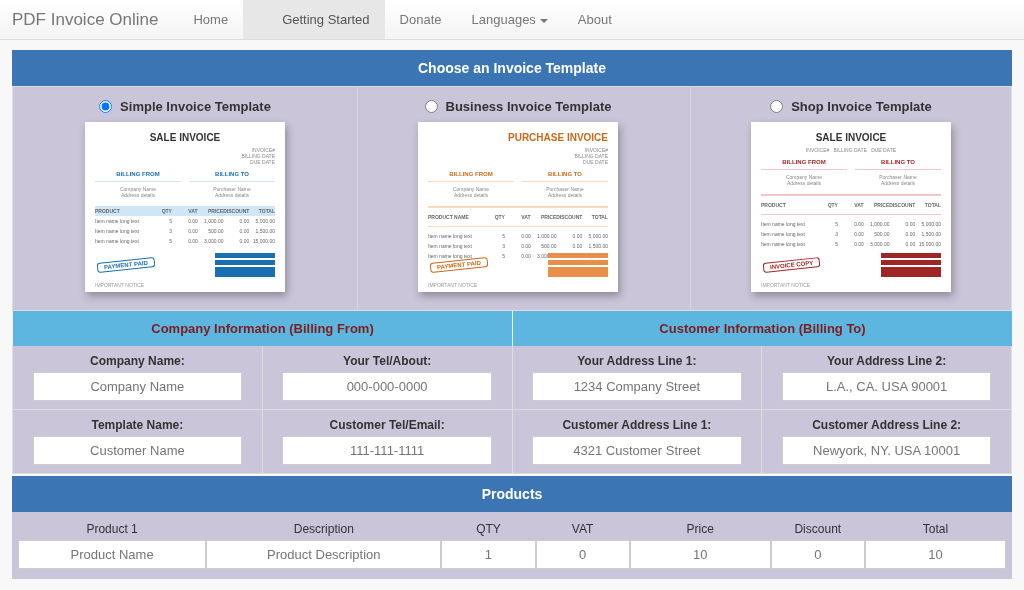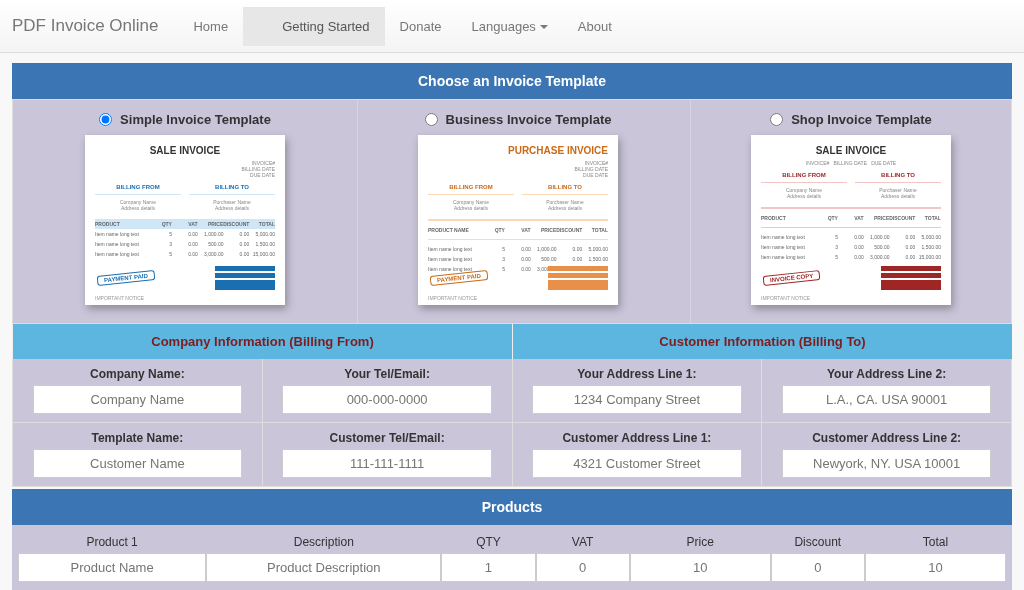--- a/index.html
+++ b/index.html
@@ -1,17 +1,17 @@
 <!DOCTYPE html>
 <html><head>
 <meta charset="utf-8">
 <style>
 * { box-sizing: border-box; margin: 0; padding: 0; }
 body { font-family: "Helvetica Neue", Arial, sans-serif; font-size: 13px; background: #f8f8f8; color: #333; width: 1024px; }
-.navbar { background: linear-gradient(#fff,#f4f4f4); border-bottom: 1px solid #ddd; height: 53px; display: flex; align-items: center; padding: 0 12px; }
+.navbar { background: linear-gradient(#fff,#f4f4f4); border-bottom: 1px solid #ddd; height: 40px; display: flex; align-items: center; padding: 0 12px; }
 .brand { color: #777; font-size: 17px; margin-right: 20px; }
 .nav-item { color: #777; padding: 12px 15px; font-size: 13px; cursor: pointer; }
 .nav-item.active { background: #e7e7e7; color: #555; padding-left: 39px; }
 .caret { display: inline-block; width: 0; height: 0; margin-left: 4px; vertical-align: middle; border-top: 4px solid; border-right: 4px solid transparent; border-left: 4px solid transparent; }
 .main { padding: 10px 12px; }
 .panel-head { background: #3b75b4; color: #fff; text-align: center; font-weight: bold; padding: 10px; font-size: 14px; }
 .templates { display: flex; background: #cbc5d9; border: 1px solid #ddd; }
 .tpl { flex: 1; text-align: center; padding: 12px 8px 18px; margin-left: 12px; }
 .tpl + .tpl { border-left: 1px solid #d8d3e2; }
 .tpl-label { font-weight: bold; font-size: 13px; display: inline-flex; align-items: center; gap: 4px; margin-bottom: 8px; }
@@ -254,21 +254,21 @@
     <div class="subhead">Company Information (Billing From)</div>
     <div class="subhead">Customer Information (Billing To)</div>
   </div>
 
   <div class="form-grid">
     <div class="form-cell">
       <label>Company Name:</label>
       <input placeholder="Company Name" style="">
     </div>
     <div class="form-cell">
-      <label>Your Tel/Email:</label>
+      <label>Your Tel/About:</label>
       <input placeholder="000-000-0000" style="">
     </div>
     <div class="form-cell">
       <label>Your Address Line 1:</label>
       <input placeholder="1234 Company Street" style="">
     </div>
     <div class="form-cell">
       <label>Your Address Line 2:</label>
       <input placeholder="L.A., CA. USA 90001" style="">
     </div>

